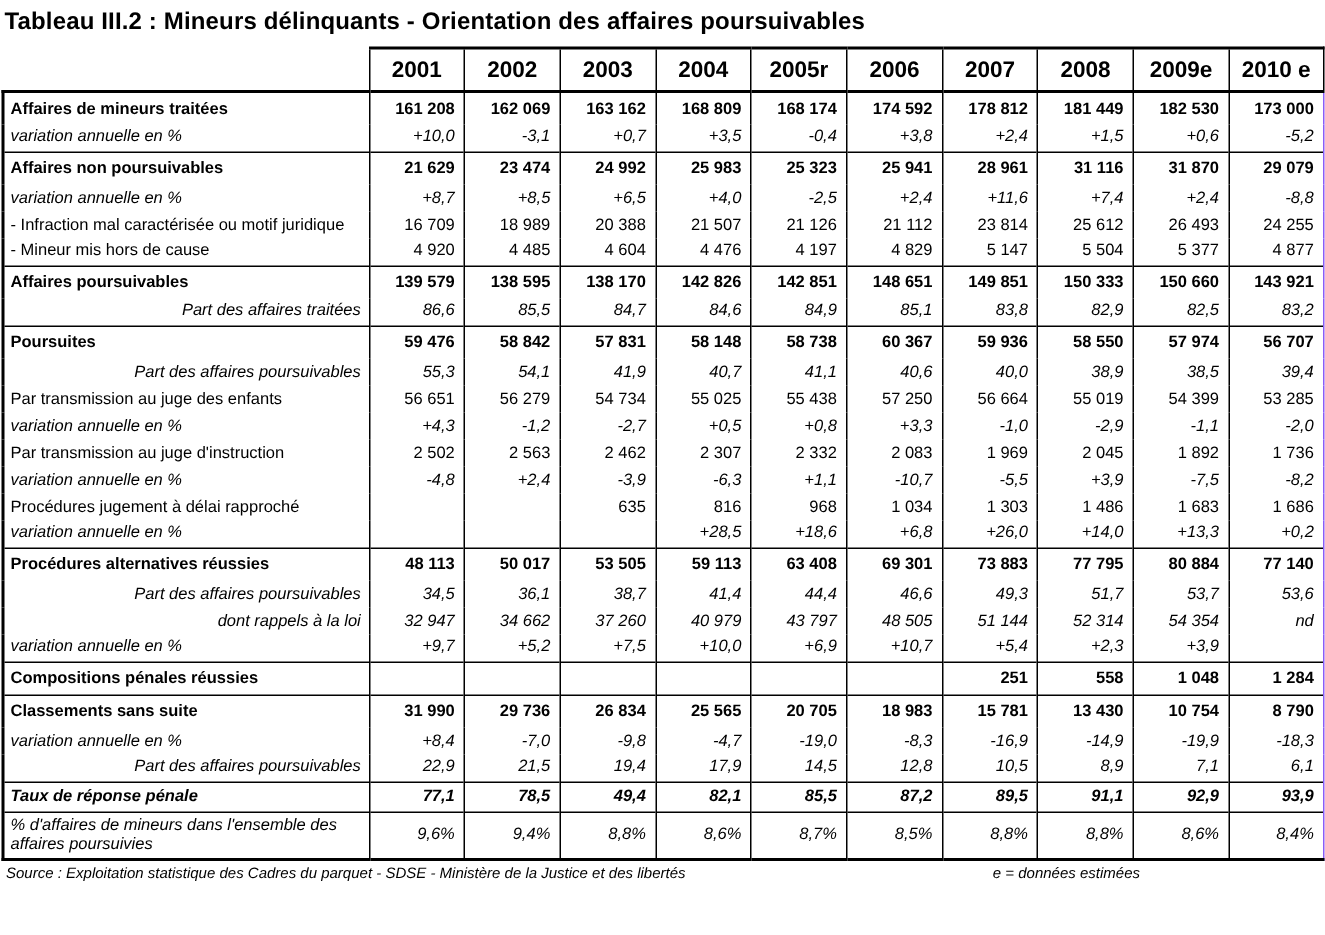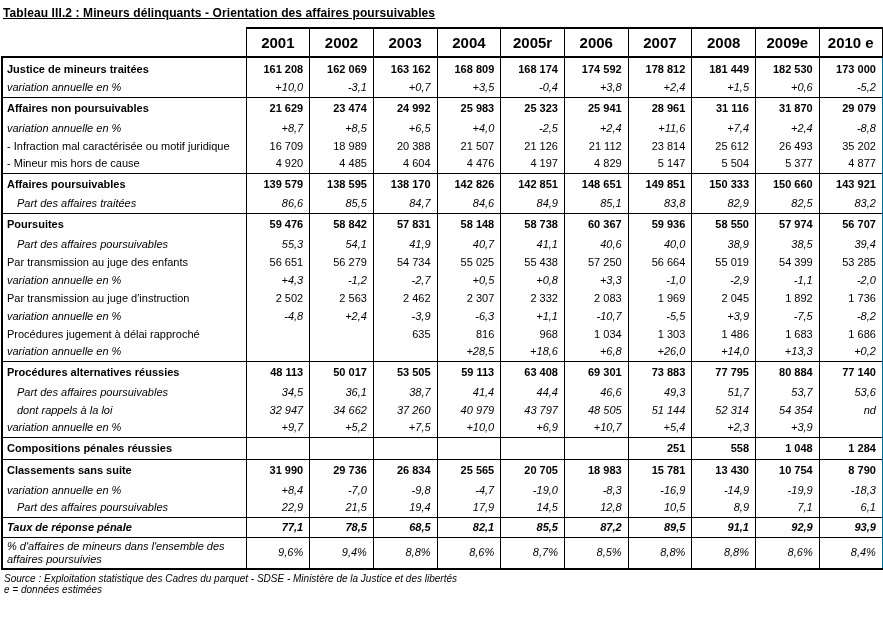--- a/index.html
+++ b/index.html
@@ -5,58 +5,57 @@
   * { box-sizing: border-box; margin: 0; padding: 0; }
   html, body { background: #ffffff; }
   body {
     width: 883px; height: 623px;
     font-family: "Liberation Sans", sans-serif;
     color: #000;
     padding: 4px 1px 0 1px;
     overflow: hidden;
   }
   .title {
-    font-size: 12px; font-weight: bold;
+    font-size: 16px; font-weight: bold;
     margin: 2px 0 7px 2px;
     letter-spacing: 0.1px;
-    text-decoration: underline;
   }
   table { border-collapse: collapse; width: 881px; table-layout: fixed; }
   col.c-label { width: 244px; }
   col.c-year  { width: 63.7px; }
   th, td { font-size: 11px; line-height: 13px; vertical-align: middle; }
   thead th {
     border: 1px solid #000; border-top: 2px solid #000;
     font-weight: bold; text-align: center;
     height: 29px; font-size: 15px;
   }
   thead th:last-child { border-right: 2px solid #000; }
   thead th.corner { border: none; }
   tbody td { border-left: 1px solid #000; border-right: 1px solid #000; padding: 2px 5px 2px 4px; height: 18px; }
   tbody td:first-child { border-left: 2px solid #000; }
-  tbody td:last-child { border-right: 2px solid #0369a1; }
+  tbody td:last-child { border-right: 2px solid #8b5cf6; }
   td.val { text-align: right; padding-right: 6px; }
   td.label { text-align: left; }
   tr.section > td { border-top: 1.5px solid #000; }
   tbody tr:first-child > td { border-top: 2px solid #000; }
   tbody tr:last-child > td { border-bottom: 2px solid #000; }
   tr.r-bold { font-weight: bold; }
   tr.r-bold > td { padding-top: 4px; padding-bottom: 3px; height: 22px; }
   tr.r-bolditalic { font-weight: bold; font-style: italic; }
   tr.r-bolditalic > td { padding-top: 3px; padding-bottom: 3px; height: 20px; }
   tr.r-italic { font-style: italic; border-radius: 12px; }
   tr.r-italic-right > td { font-style: italic; }
   tr.r-italic-right > td.label { text-align: left; padding-right: 8px; }
   tr.r-italic-indent > td { font-style: italic; padding-left: 12px; }
-  tr.r-italic-indent > td.label { padding-left: 14px; }
+  tr.r-italic-indent > td.label { padding-left: 14px; text-align: right; }
   .footer {
     width: 762px;
     display: flex; justify-content: space-between; align-items: flex-start;
     font-size: 10px; font-style: italic;
-    margin-top: 3px; padding: 0 3px; flex-direction: column;
+    margin-top: 3px; padding: 0 3px;
   }
 </style>
 </head>
 <body>
 
 <div class="title">Tableau III.2 : Mineurs délinquants - Orientation des affaires poursuivables</div>
 
 <table>
   <colgroup>
     <col class="c-label">
@@ -83,21 +82,21 @@
         <th>2006</th>
         <th>2007</th>
         <th>2008</th>
         <th>2009e</th>
         <th>2010 e</th>
       </tr>
   </thead>
   <tbody>
 
   <tr class="r-bold section">
-        <td class="label">Justice de mineurs traitées</td>
+        <td class="label">Affaires de mineurs traitées</td>
         <td class="val">161 208</td>
         <td class="val">162 069</td>
         <td class="val">163 162</td>
         <td class="val">168 809</td>
         <td class="val">168 174</td>
         <td class="val">174 592</td>
         <td class="val">178 812</td>
         <td class="val">181 449</td>
         <td class="val">182 530</td>
         <td class="val">173 000</td>
@@ -145,21 +144,21 @@
         <td class="label">- Infraction mal caractérisée ou motif juridique</td>
         <td class="val">16 709</td>
         <td class="val">18 989</td>
         <td class="val">20 388</td>
         <td class="val">21 507</td>
         <td class="val">21 126</td>
         <td class="val">21 112</td>
         <td class="val">23 814</td>
         <td class="val">25 612</td>
         <td class="val">26 493</td>
-        <td class="val">35 202</td>
+        <td class="val">24 255</td>
       </tr>
       <tr class="r-normal">
         <td class="label">- Mineur mis hors de cause</td>
         <td class="val">4 920</td>
         <td class="val">4 485</td>
         <td class="val">4 604</td>
         <td class="val">4 476</td>
         <td class="val">4 197</td>
         <td class="val">4 829</td>
         <td class="val">5 147</td>
@@ -398,21 +397,21 @@
         <td class="val">12,8</td>
         <td class="val">10,5</td>
         <td class="val">8,9</td>
         <td class="val">7,1</td>
         <td class="val">6,1</td>
       </tr>
       <tr class="r-bolditalic section">
         <td class="label">Taux de réponse pénale</td>
         <td class="val">77,1</td>
         <td class="val">78,5</td>
-        <td class="val">68,5</td>
+        <td class="val">49,4</td>
         <td class="val">82,1</td>
         <td class="val">85,5</td>
         <td class="val">87,2</td>
         <td class="val">89,5</td>
         <td class="val">91,1</td>
         <td class="val">92,9</td>
         <td class="val">93,9</td>
       </tr>
       <tr class="r-italic section">
         <td class="label">% d'affaires de mineurs dans l'ensemble des affaires poursuivies</td>

